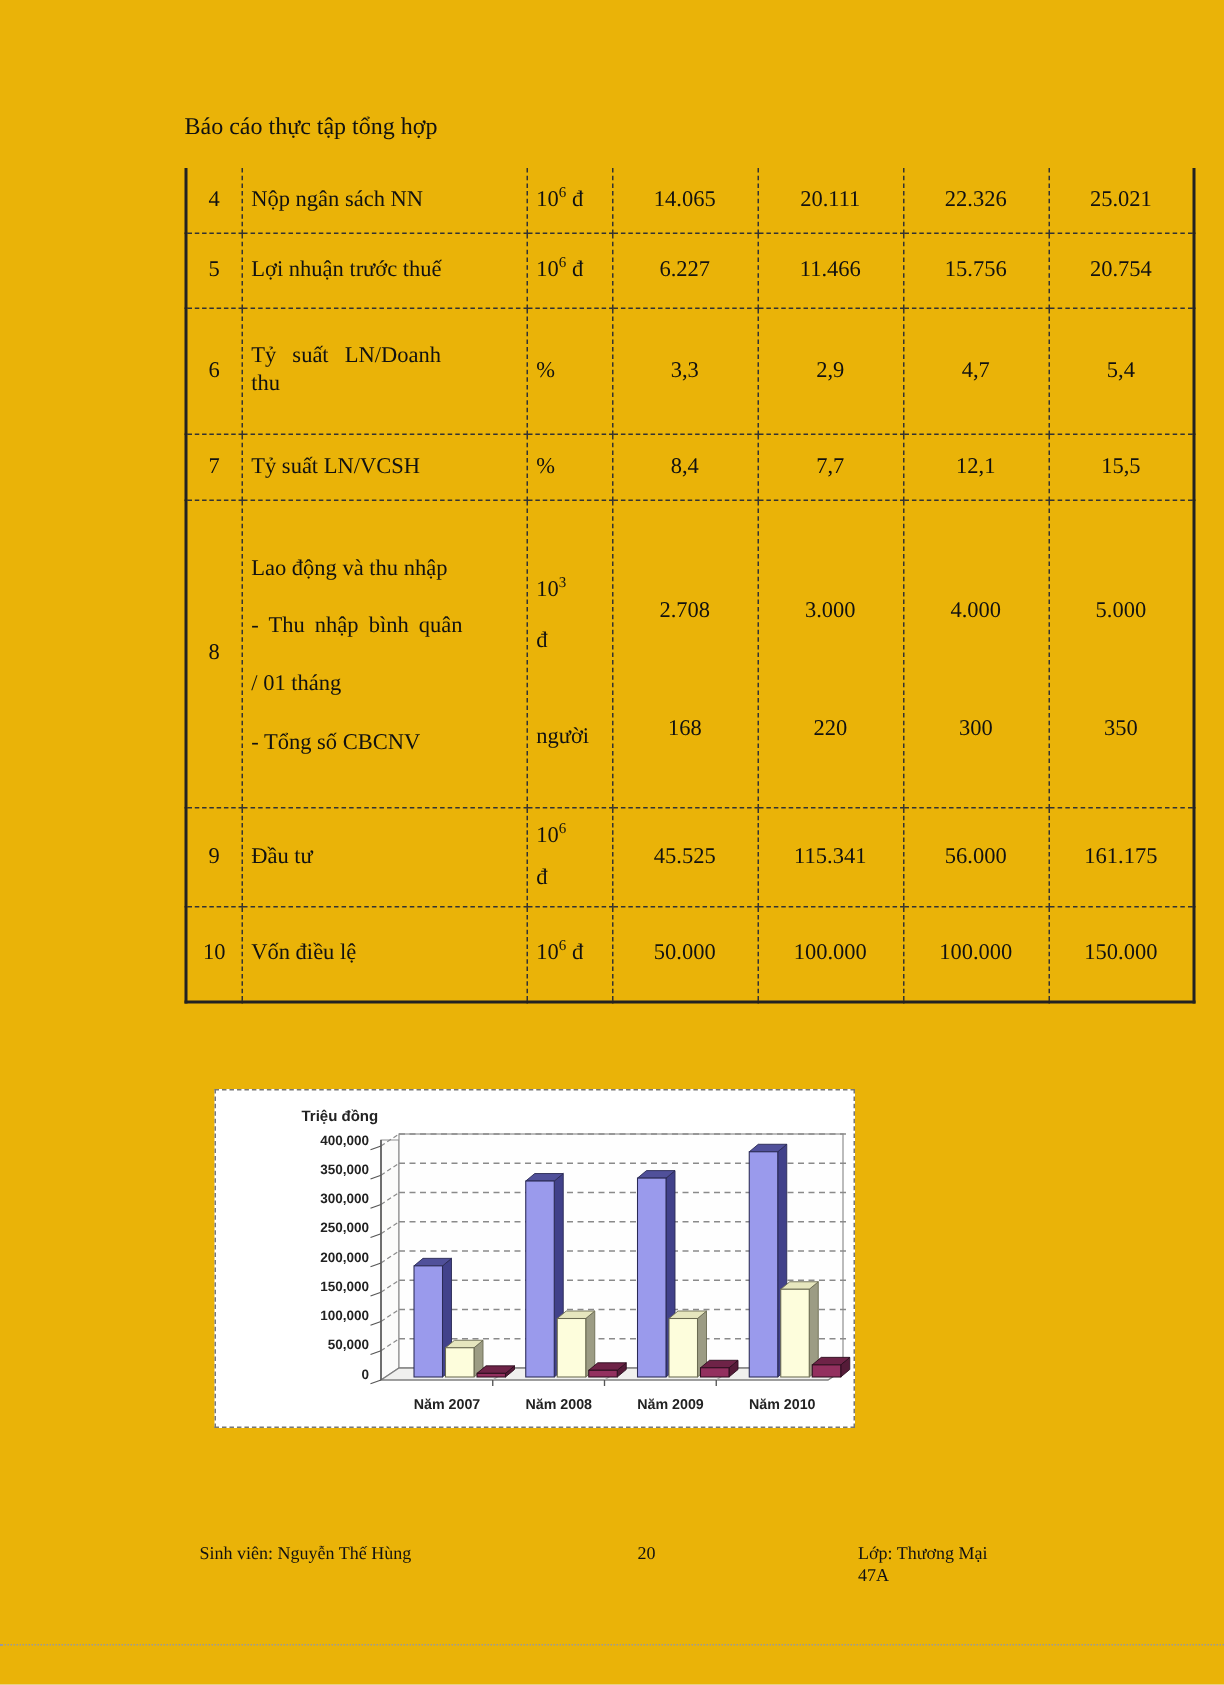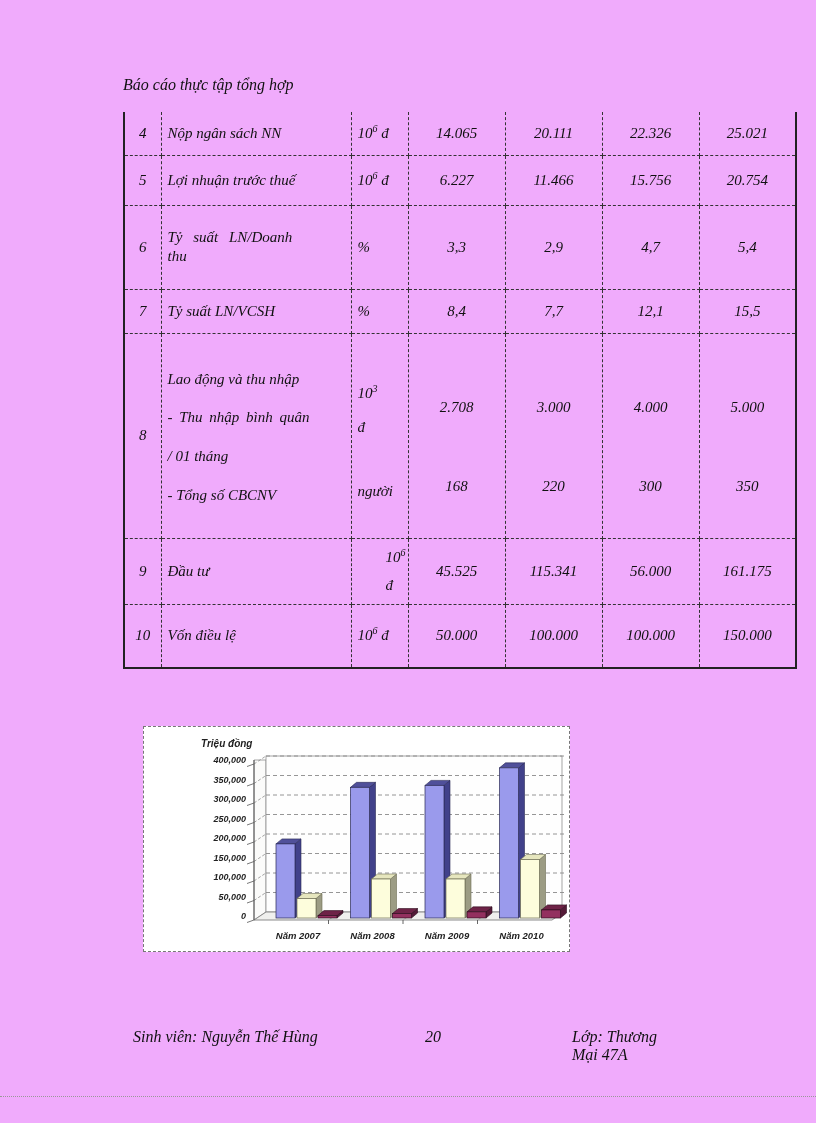--- a/index.html
+++ b/index.html
@@ -1,17 +1,17 @@
 <!DOCTYPE html>
 <html><head>
 <meta charset="utf-8">
 <style>
   html,body{margin:0;padding:0;background:#e8e8e8;}
-  .page{position:relative;width:816px;height:1123px;background:#f0abfc;margin:0 auto;
-        font-family:"Liberation Serif", serif;color:#111;overflow:hidden;font-style:italic;}
+  .page{position:relative;width:816px;height:1123px;background:#eab308;margin:0 auto;
+        font-family:"Liberation Serif", serif;color:#111;overflow:hidden;}
   .doc-header{position:absolute;left:123px;top:76px;font-size:16px;}
   
   table.report-table{position:absolute;left:123px;top:112px;width:672px;
         border-collapse:collapse;table-layout:fixed;
         border-left:2px solid #222;border-right:2px solid #222;border-bottom:2px solid #222;}
   table.report-table td{border:1px dashed #333;font-size:15px;line-height:1.25;
         vertical-align:middle;padding:2px 6px;overflow:hidden;}
   table.report-table tr:first-child td{border-top:none;}
   td.c-no{text-align:center;padding:2px 2px;}
   td.c-unit{padding:2px 3px;}
@@ -25,34 +25,34 @@
   
   tr.r3 td.c-label .line:first-child{word-spacing:7px;}
   tr.r5 td.c-label{vertical-align:top;padding-top:36px;}
   tr.r5 td.c-label .line{margin-bottom:20px;}
   tr.r5 td.c-label .line:nth-child(2){word-spacing:3px;}
   tr.r5 td.c-unit{vertical-align:top;padding-top:50px;}
   tr.r5 td.c-unit .line{margin-bottom:16px;}
   tr.r5 td.c-unit .line:last-child{margin-top:45px;}
   tr.r5 td.c-val{vertical-align:top;padding-top:64px;}
   tr.r5 td.c-val .item + .item{margin-top:61px;}
-  tr.r6 td.c-unit .line{line-height:1.9;margin-left:28px;}
+  tr.r6 td.c-unit .line{line-height:1.9;}
   
   .chart-block{position:absolute;left:143px;top:726px;width:562px;}
   .chart-title{width:100%;text-align:center;font-weight:bold;font-size:13.5px;
         color:#14142b;letter-spacing:.3px;margin-bottom:3px;}
   .chart-area{position:relative;}
   .plot-box{width:427px;height:226px;border:1px dashed #777;background:#fff;box-sizing:border-box;}
   .plot-box svg{display:block;}
   .legend{position:absolute;left:436px;top:60px;display:flex;flex-direction:column;gap:13px;}
   .legend-item{display:flex;align-items:center;gap:5px;font-family:"Liberation Sans",sans-serif;
         font-size:9px;white-space:nowrap;}
   .legend-swatch{width:8px;height:8px;border:1px solid #444;flex:0 0 auto;}
   
-  .doc-footer{position:absolute;left:0;top:1028px;width:667px;height:24px;font-size:16px;}
+  .doc-footer{position:absolute;left:0;top:1028px;width:667px;height:24px;font-size:12px;}
   .doc-footer .f-left{position:absolute;left:133px;}
   .doc-footer .f-center{position:absolute;left:425px;}
   .doc-footer .f-right{position:absolute;left:572px;}
   .page-end-line{position:absolute;left:0;top:1096px;width:816px;border-top:1px dotted #999;}
 </style>
 </head>
 <body>
 
 <div class="page">
 

